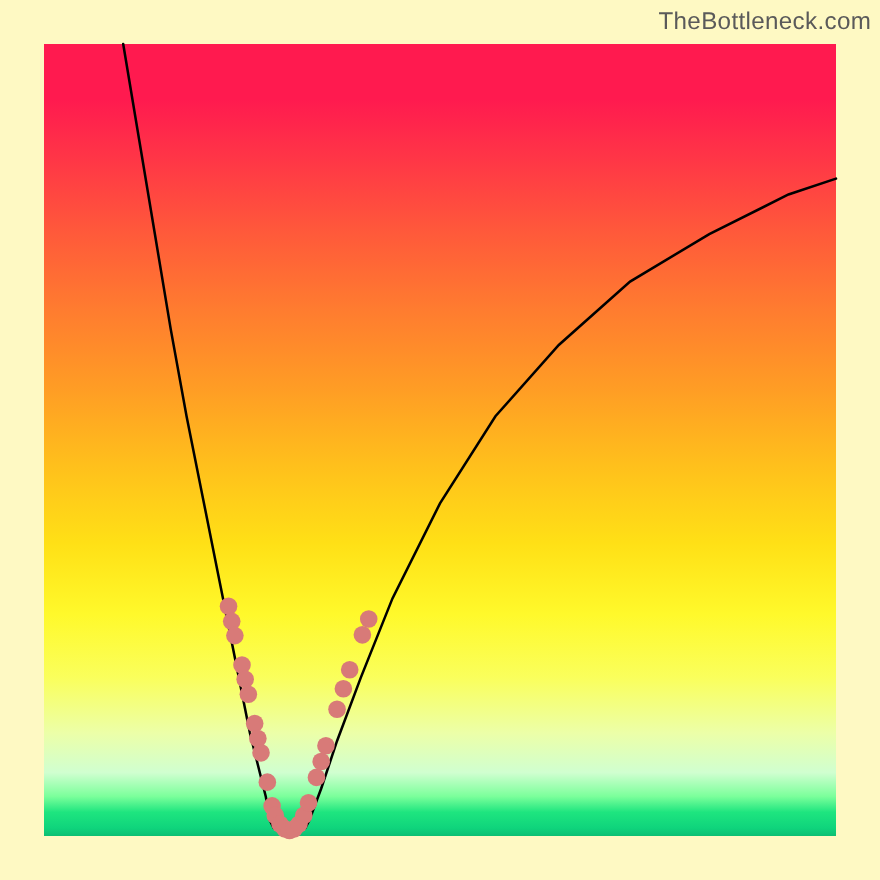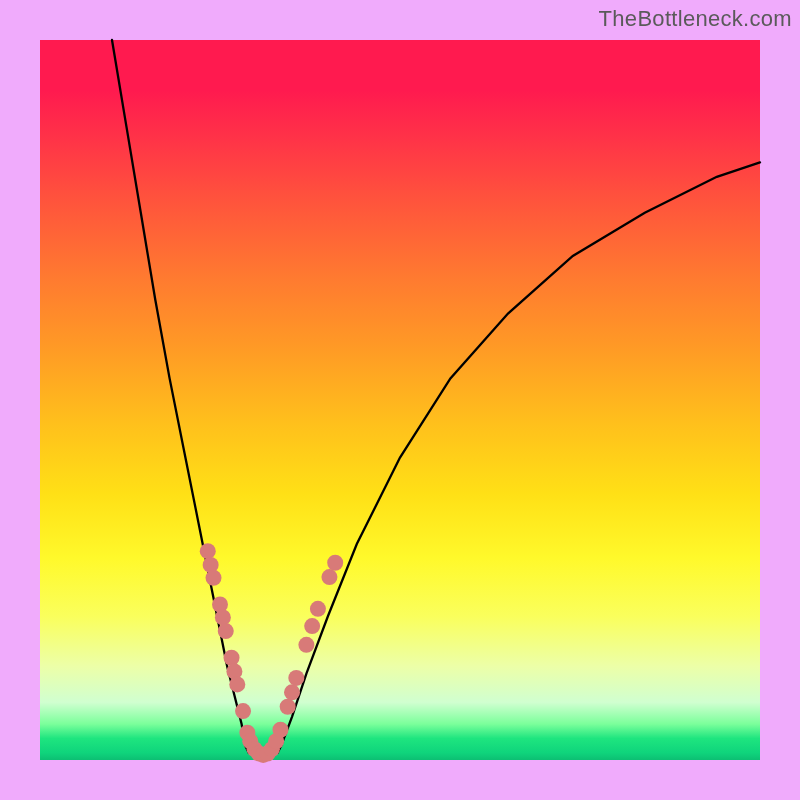--- a/index.html
+++ b/index.html
@@ -8,21 +8,21 @@
     width: 800px;
     height: 800px;
     overflow: hidden;
     background: #000;
     font-family: Arial, Helvetica, sans-serif;
   }
   .frame {
     position: relative;
     width: 800px;
     height: 800px;
-    background: #f0abfc;
+    background: #fef9c3;
   }
   .plot {
     position: absolute;
     left: 40px;
     top: 40px;
     width: 720px;
     height: 720px;
     
     background: linear-gradient(to bottom,
       #ff1a4f 0%,

